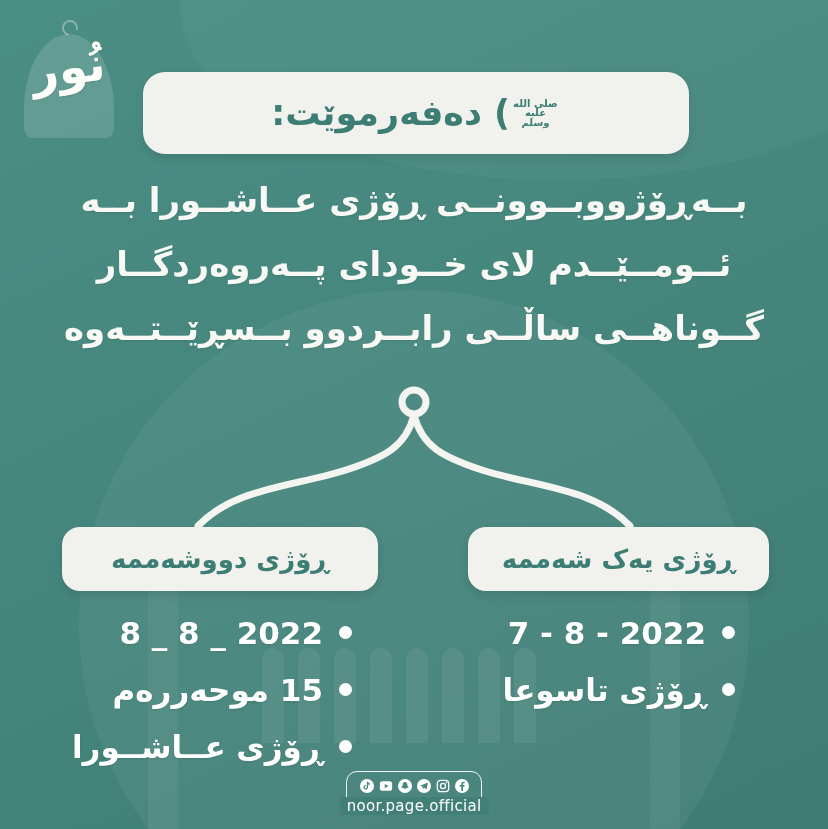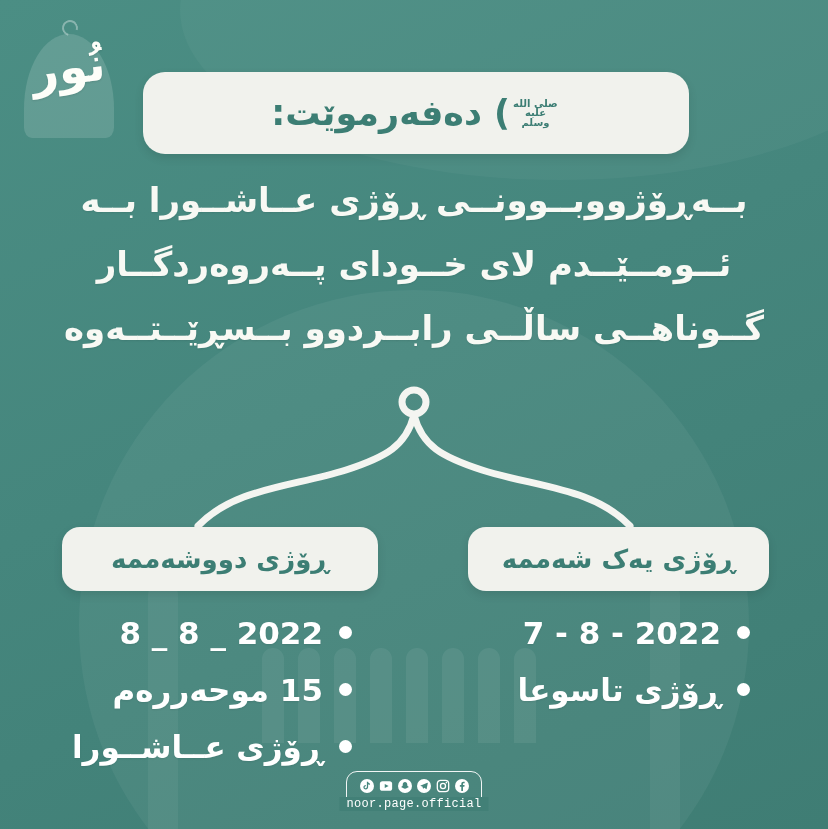--- a/index.html
+++ b/index.html
@@ -33,30 +33,30 @@
   .bracket{position:absolute;left:194px;top:386px;width:440px;height:142px;}
   
   .pill{position:absolute;background:#f1f2ed;border-radius:18px;display:flex;align-items:center;justify-content:center;
     color:#3c7e74;font-weight:bold;font-size:26px;box-shadow:0 4px 10px rgba(0,0,0,0.10);}
   .pill.monday{left:62px;top:527px;width:316px;height:64px;}
   .pill.sunday{left:468px;top:527px;width:301px;height:64px;text-align:center;}
   
   .list{position:absolute;top:609px;width:322px;display:flex;flex-direction:column;gap:10px;align-items:flex-start;
     color:#ffffff;font-weight:bold;font-size:31px;text-shadow:0 1px 2px rgba(0,0,0,0.08);}
   .list.monday-list{left:30px;}
-  .list.sunday-list{left:428px;}
+  .list.sunday-list{left:413px;}
   .li{display:flex;align-items:center;gap:16px;height:47px;}
   .dot{width:13px;height:13px;border-radius:50%;background:#ffffff;flex:0 0 auto;}
   .num{direction:rtl;unicode-bidi:plaintext;}
   
   .badge{position:absolute;left:346px;top:771px;width:136px;height:40px;border:1.6px solid rgba(255,255,255,0.92);
     border-radius:11px;display:flex;align-items:flex-start;justify-content:center;gap:5px;padding-top:7px;box-sizing:border-box;}
   .sicon{width:14px;height:14px;display:block;}
   .handle{position:absolute;left:414px;top:797px;transform:translateX(-50%);background:#428077;padding:0 7px;
-    color:#ffffff;font-size:12px;letter-spacing:0.3px;white-space:nowrap;direction:ltr;font-family:Liberation Mono, monospace;}
+    color:#ffffff;font-size:15px;letter-spacing:0.3px;white-space:nowrap;direction:ltr;}
 </style>
 </head>
 <body>
 
 <div class="canvas">
 
   <div class="wm-top"></div>
   <div class="wm-dome"></div>
   <div class="wm-minaret m-left"></div>
   <div class="wm-minaret m-right"></div>

